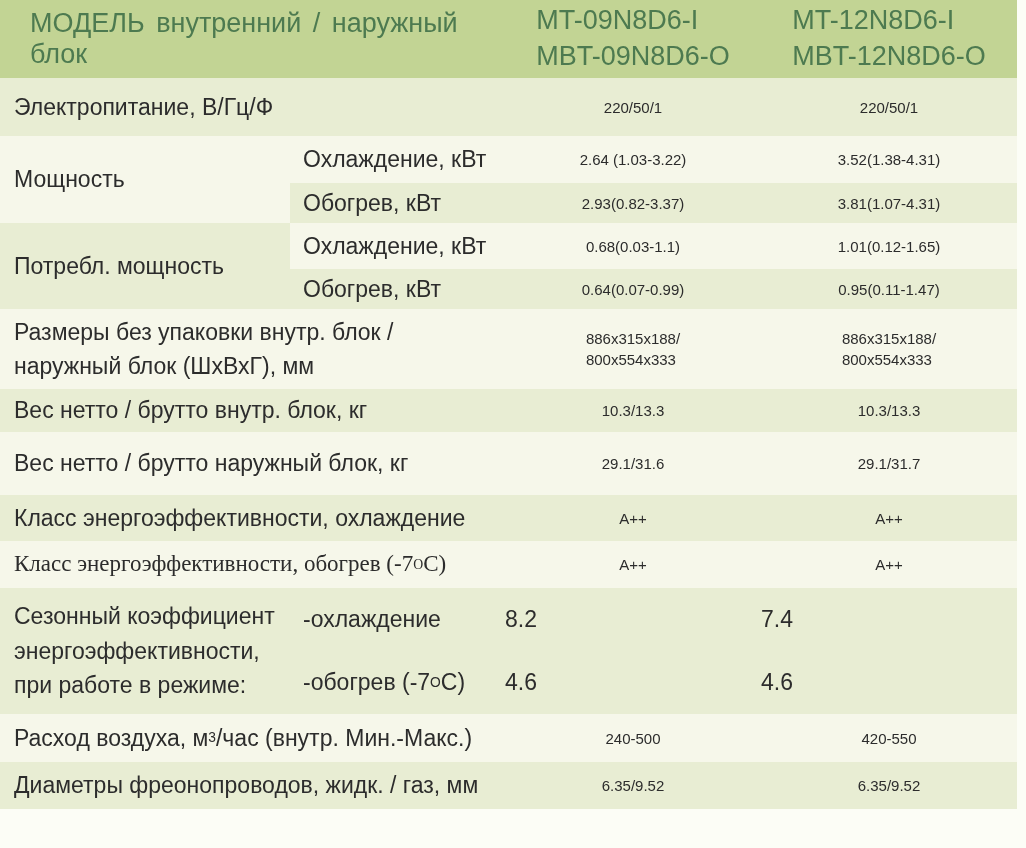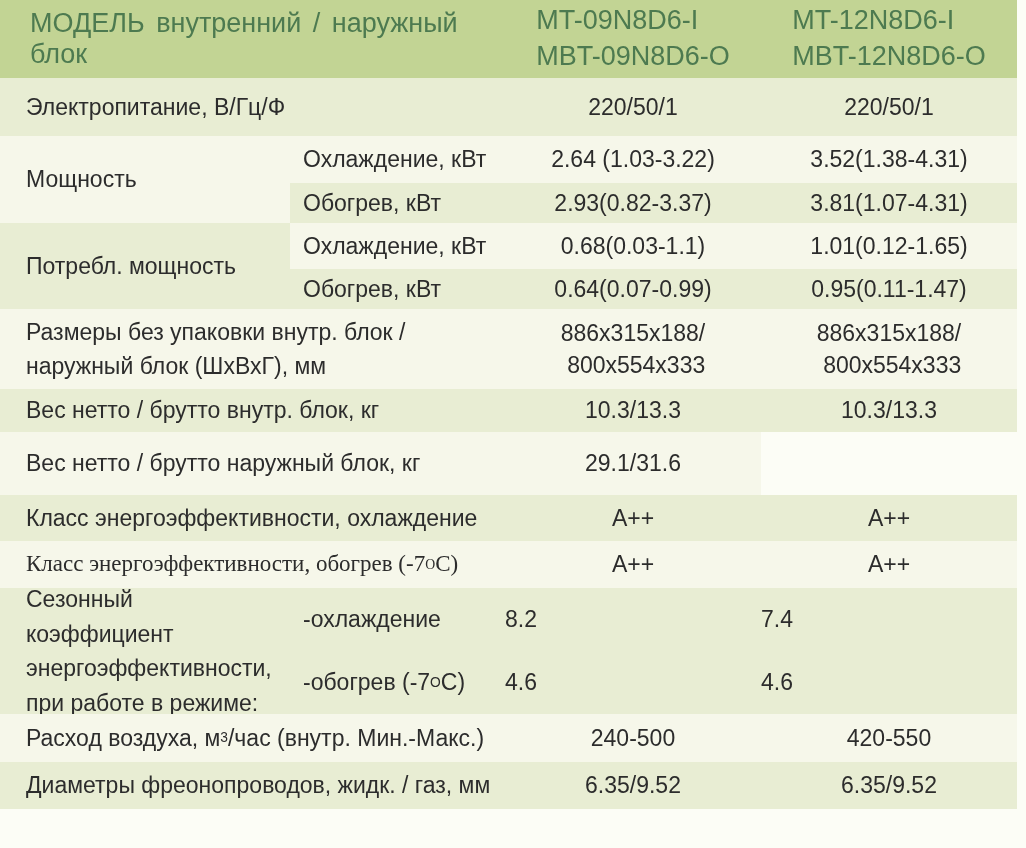--- a/index.html
+++ b/index.html
@@ -22,23 +22,23 @@
 
   .model-head {
     grid-row:1; grid-column:1 / span 2;
     font-size:27px; padding-left:30px; word-spacing:4px;
   }
   .col-head { grid-row:1; justify-content:center; 
     font-size:27px; line-height:1.32; }
   .col-head-1 { grid-column:3; }
   .col-head-2 { grid-column:4; }
 
-  .label { font-size:23px; padding-left:26px; padding-right:10px; line-height:1.5; }
+  .label { font-size:23px; padding-left:14px; padding-right:10px; line-height:1.5; }
   .sublabel { font-size:23px; padding-left:13px; padding-right:6px; }
-  .value { font-size:23px; justify-content:center; text-align:right; line-height:1.4; }
+  .value { font-size:15px; justify-content:center; text-align:left; line-height:1.4; }
 
   .stack { flex-direction:column; align-items:flex-start; padding:0; }
   .stack > div { flex:1; display:flex; align-items:center; }
   .stack.value-stack > div { justify-content:center; }
   .stack.sublabel-stack > div { padding-left:13px; font-size:23px; }
   .stack.value-stack > div { font-size:23px; }
 
   sup { font-size:60%; line-height:0; vertical-align:super; }
 </style>
 </head>
@@ -76,20 +76,21 @@
     <div class="cell value green" style="grid-area: 6 / 3;">0.64(0.07-0.99)</div>
     <div class="cell value green" style="grid-area: 6 / 4;">0.95(0.11-1.47)</div>
     <div class="cell label light" style="grid-area: 7 / 1 / auto / span 2;">Размеры без упаковки внутр. блок /<br>наружный блок (ШхВхГ), мм</div>
     <div class="cell value light" style="grid-area: 7 / 3;">886х315х188/<br>800х554х333</div>
     <div class="cell value light" style="grid-area: 7 / 4;">886х315х188/<br>800х554х333</div>
     <div class="cell label green" style="grid-area: 8 / 1 / auto / span 2;">Вес нетто / брутто внутр. блок, кг</div>
     <div class="cell value green" style="grid-area: 8 / 3;">10.3/13.3</div>
     <div class="cell value green" style="grid-area: 8 / 4;">10.3/13.3</div>
     <div class="cell label light" style="grid-area: 9 / 1 / auto / span 2;">Вес нетто / брутто наружный блок, кг</div>
     <div class="cell value light" style="grid-area: 9 / 3;">29.1/31.6</div>
+    <div class="cell value light" style="grid-area: 9 / 4;">29.1/31.7</div>
     <div class="cell label green" style="grid-area: 10 / 1 / auto / span 2;">Класс энергоэффективности, охлаждение</div>
     <div class="cell value green" style="grid-area: 10 / 3;">A++</div>
     <div class="cell value green" style="grid-area: 10 / 4;">A++</div>
     <div class="cell label light" style="grid-area: 11 / 1 / auto / span 2; font-family: Liberation Serif, serif;">Класс энергоэффективности, обогрев (-7<sup>О</sup>С)</div>
     <div class="cell value light" style="grid-area: 11 / 3;">A++</div>
     <div class="cell value light" style="grid-area: 11 / 4;">A++</div>
     <div class="cell label green" style="grid-area: 12 / 1;">Сезонный коэффициент<br>энергоэффективности,<br>при работе в режиме:</div>
     <div class="cell stack sublabel-stack green" style="grid-area: 12 / 2;">
       <div>-охлаждение</div>
       <div>-обогрев (-7<sup>О</sup>С)</div>

